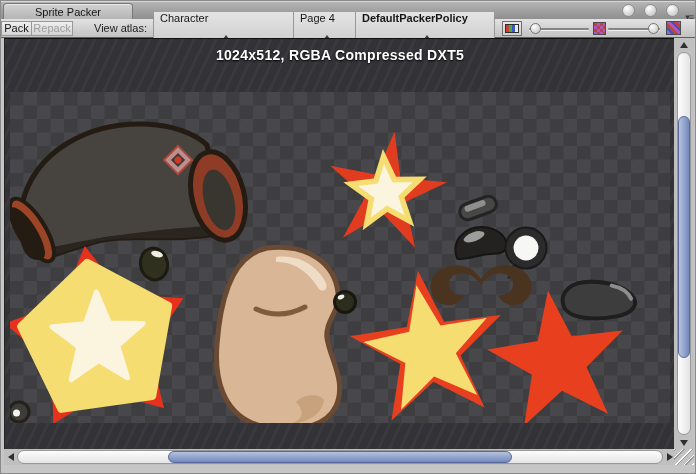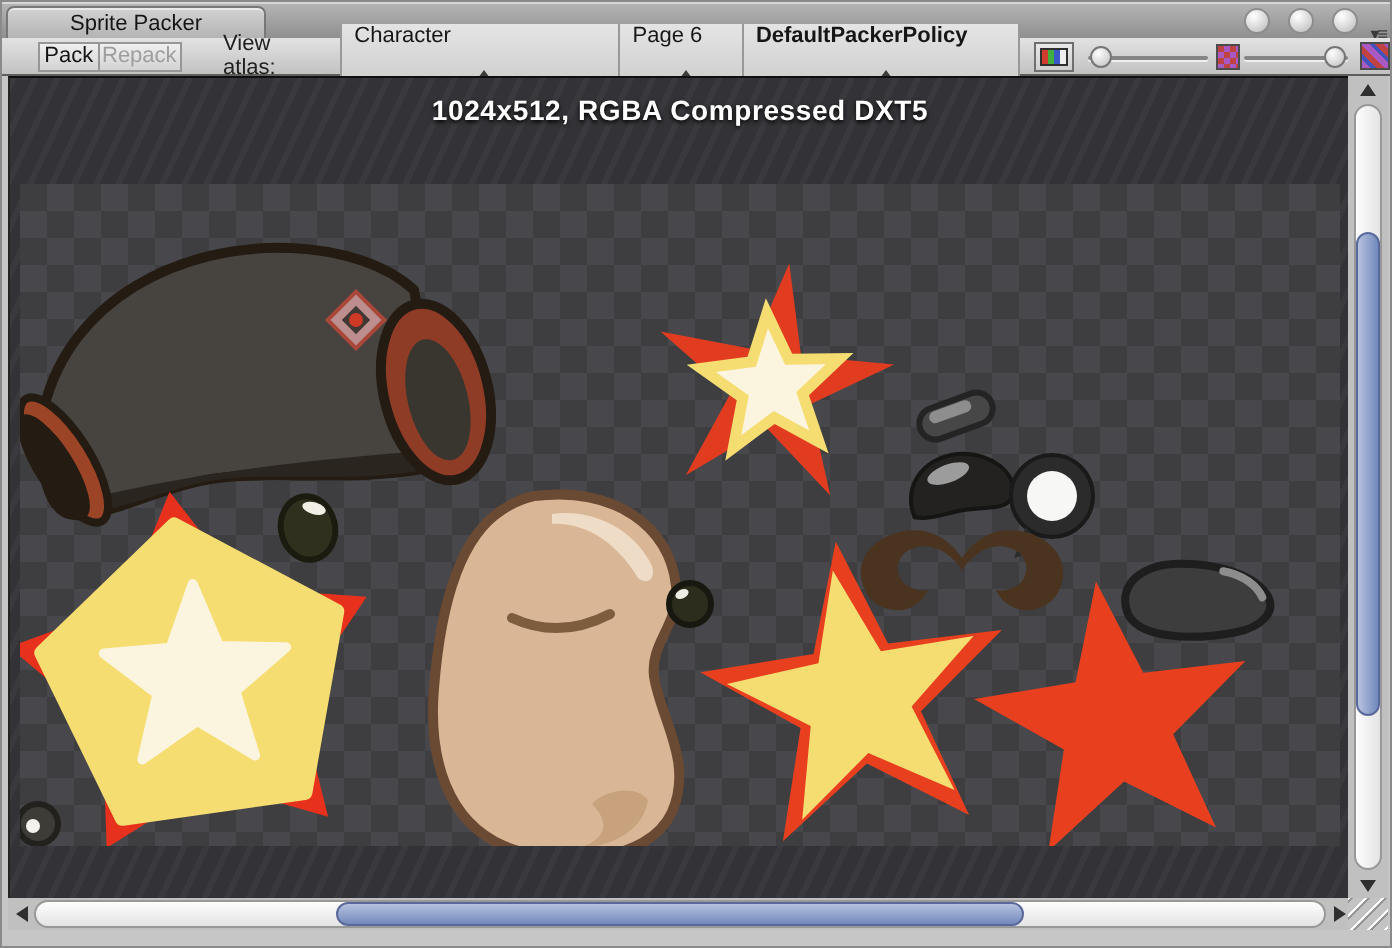--- a/index.html
+++ b/index.html
@@ -41,21 +41,21 @@
     background:linear-gradient(#e2e2e2,#c2c2c2);
     border-bottom:1px solid #5e5e5e;
     display:flex; align-items:center;
     font-size:11px; color:#1b1b1b;
   }
   .tb-btn {
     height:15px; display:flex; align-items:center; justify-content:center;
     background:linear-gradient(#efefef,#d3d3d3);
     border:1px solid #979797; font-size:11px;
   }
-  .tb-btn.pack { margin-left:18px; width:31px; color:#141414; }
+  .tb-btn.pack { margin-left:0; width:31px; color:#141414; }
   .tb-btn.repack { margin-left:-1px; width:42px; color:#9e9e9e; }
   .tb-label { margin-left:21px; color:#202020; }
   .dropdown {
     height:32px; display:flex; 
     padding:0 6px;
     background:linear-gradient(#e4e4e4,#cdcdcd);
     border-left:1px solid #989898; border-right:1px solid #989898;
     color:#161616;
     flex-direction:column;
   }
@@ -187,21 +187,21 @@
     <span class="tb-label">View atlas:</span>
 
     <div class="dropdown dd-atlas">
       <span class="dd-text">Character</span>
       <span class="updown">
           <i class="mini-up"></i>
           <i class="mini-down"></i>
         </span>
     </div>
     <div class="dropdown dd-page">
-      <span class="dd-text">Page 6</span>
+      <span class="dd-text">Page 4</span>
       <span class="updown">
           <i class="mini-up"></i>
           <i class="mini-down"></i>
         </span>
     </div>
     <div class="dropdown dd-policy">
       <span class="dd-text">DefaultPackerPolicy</span>
       <span class="updown">
           <i class="mini-up"></i>
           <i class="mini-down"></i>

